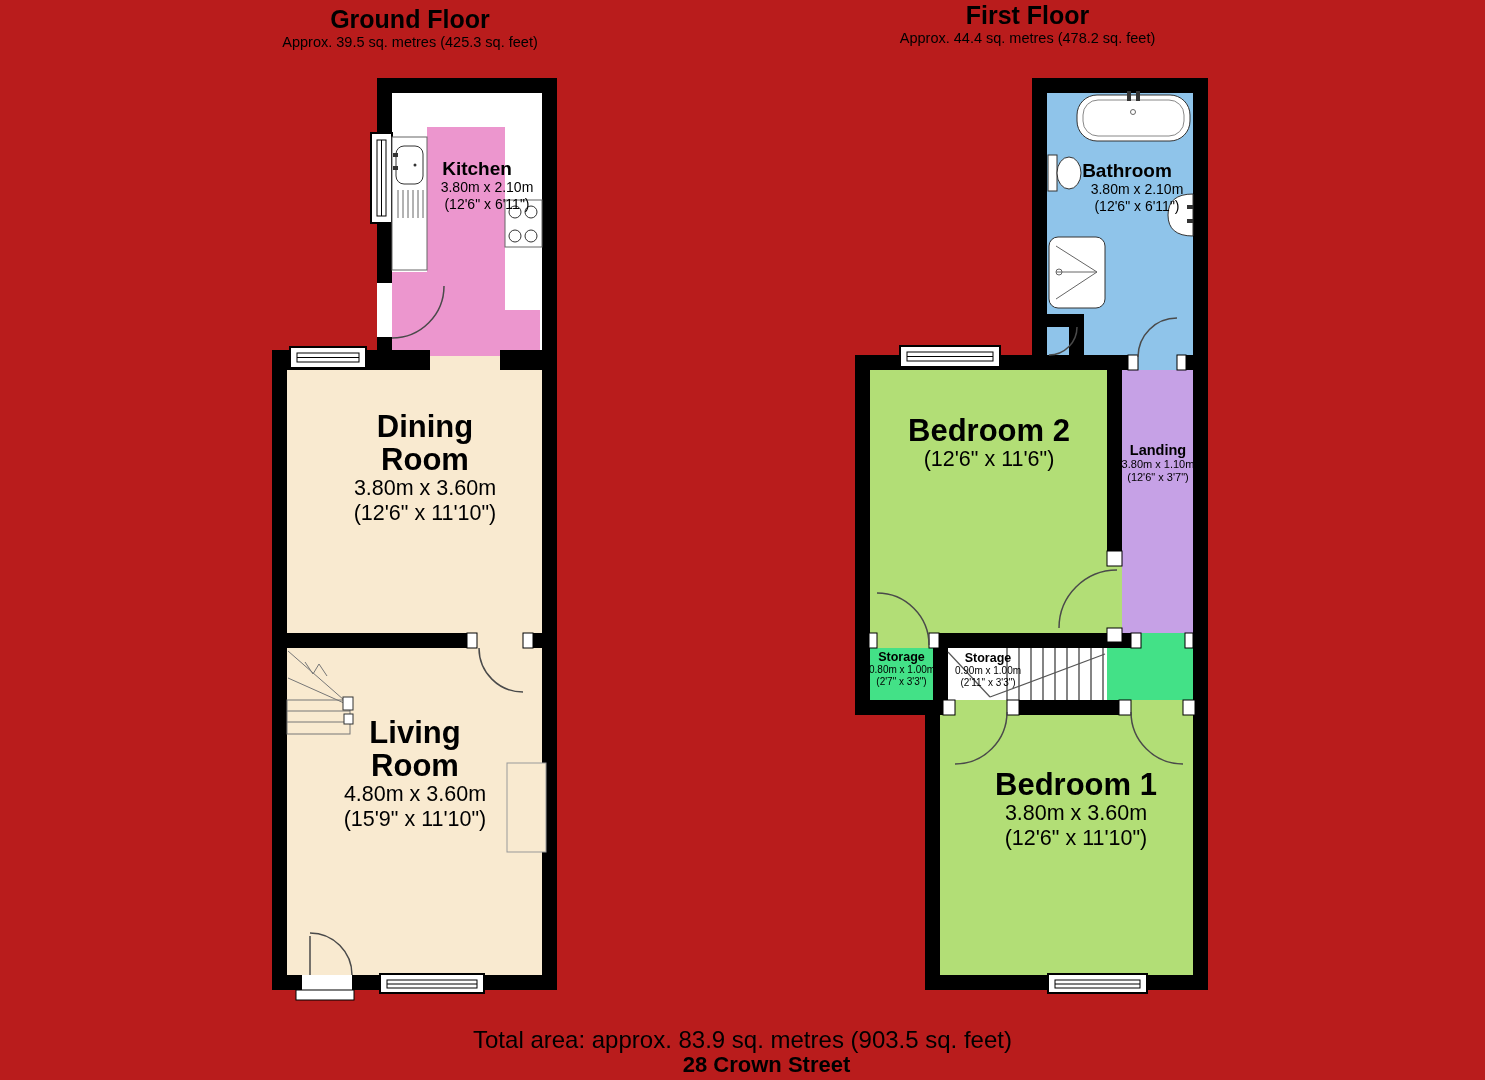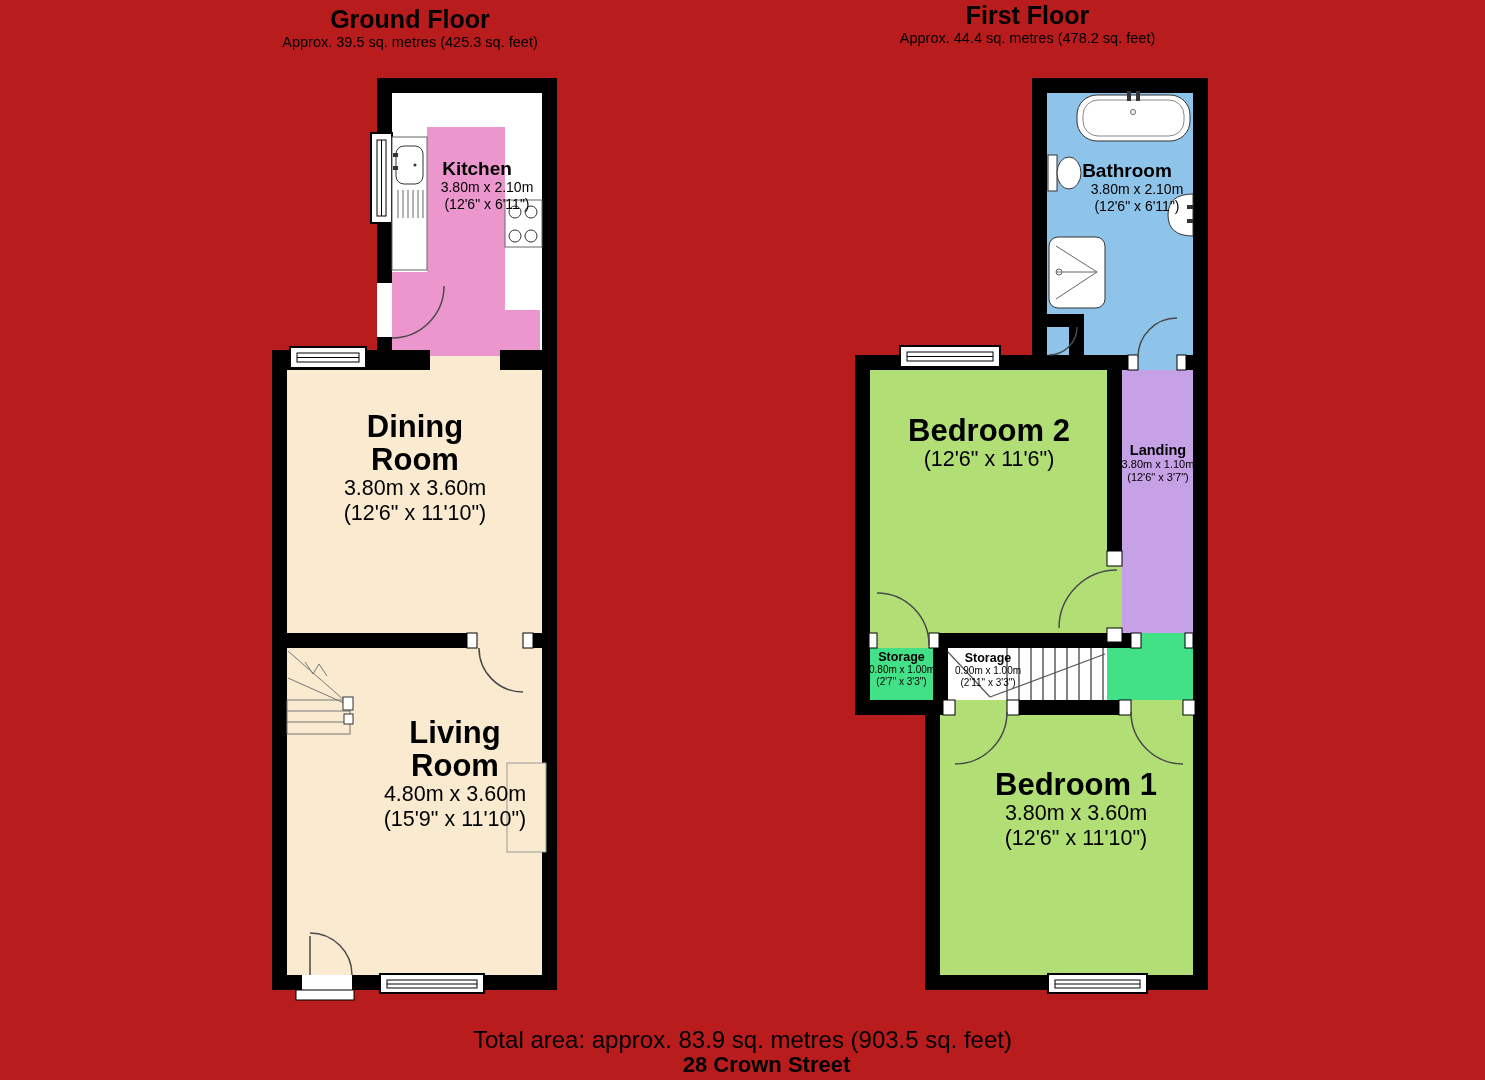--- a/index.html
+++ b/index.html
@@ -231,28 +231,28 @@
       </g>
     </g>
   </svg>
 
   <div class="lbl med" style="left:392px;top:158px;width:170px;">
     <div class="name">Kitchen</div>
     <div class="dim">3.80m x 2.10m</div>
     <div class="dim">(12'6" x 6'11")</div>
   </div>
 
-  <div class="lbl big" style="left:287px;top:410px;width:256px;">
+  <div class="lbl big" style="left:297px;top:410px;width:256px;">
     <div class="name">Dining</div>
     <div class="name">Room</div>
     <div class="dim">3.80m x 3.60m</div>
     <div class="dim">(12'6" x 11'10")</div>
   </div>
 
-  <div class="lbl big" style="left:287px;top:716px;width:256px;padding-left:40px;">
+  <div class="lbl big" style="left:287px;top:716px;width:256px;">
     <div class="name">Living</div>
     <div class="name">Room</div>
     <div class="dim">4.80m x 3.60m</div>
     <div class="dim">(15'9" x 11'10")</div>
   </div>
 
   <div class="lbl med" style="left:1047px;top:160px;width:160px;">
     <div class="name">Bathroom</div>
     <div class="dim">3.80m x 2.10m</div>
     <div class="dim">(12'6" x 6'11")</div>

